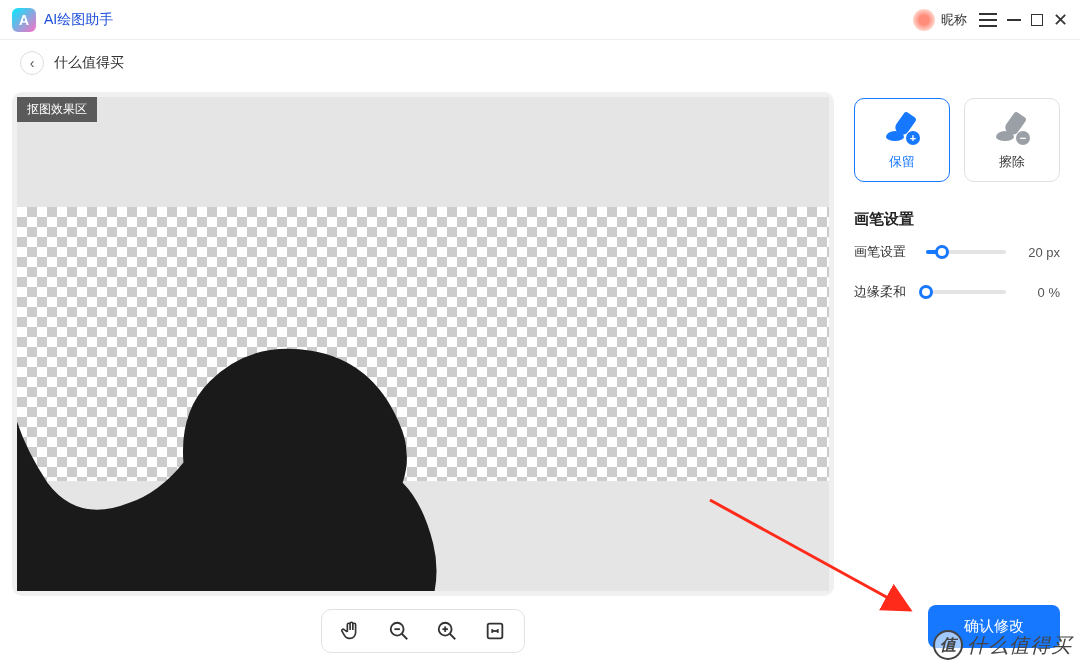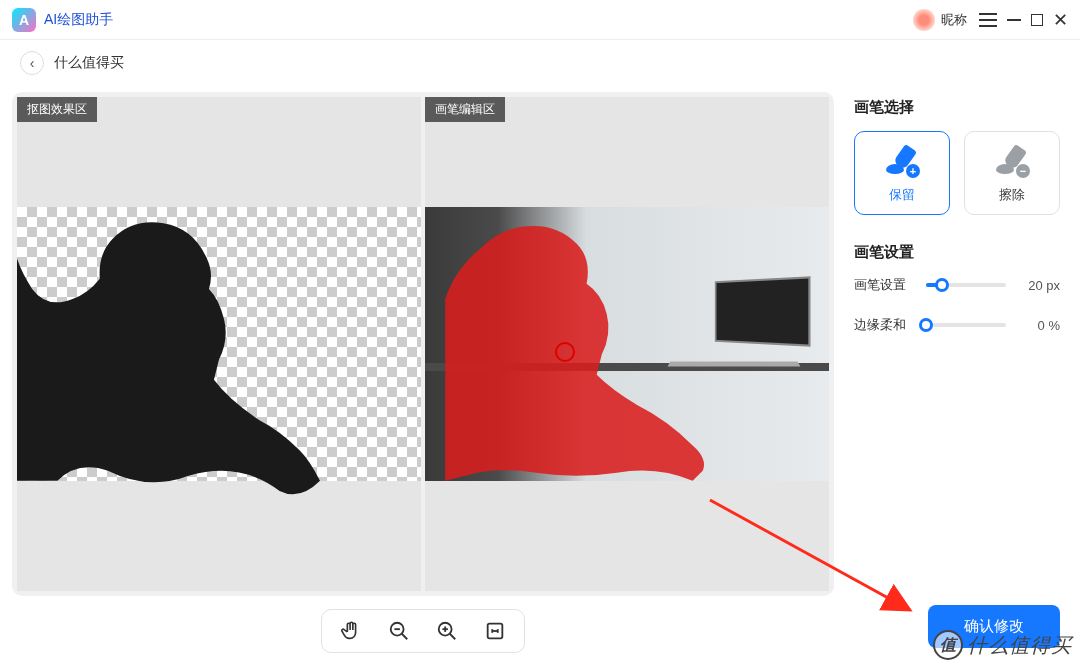--- a/index.html
+++ b/index.html
@@ -118,34 +118,20 @@
 <div class="main">
   <div class="canvas-area">
     <div class="canvas-wrap">
       <div class="panel">
         <div class="panel-tag">抠图效果区</div>
         <div class="checker"></div>
         <svg class="silhouette" viewBox="0 0 400 490" preserveAspectRatio="none">
           <path fill="#1a1a1a" d="M0 160 L0 380 L40 380 Q60 360 90 370 Q130 390 170 375 Q220 360 260 390 Q280 400 300 380 L300 380 Q290 360 280 350 Q260 330 240 320 Q210 300 195 280 L200 260 Q210 240 205 220 Q200 200 190 190 Q195 175 188 160 Q175 130 145 125 Q115 120 95 140 Q80 155 82 180 Q70 195 55 200 Q30 210 15 190 Q5 175 0 160 Z"></path>
         </svg>
       </div>
-      <div class="panel">
-        <div class="panel-tag">画笔编辑区</div>
-        <div class="bgphoto">
-          <div class="desk"></div>
-          <div class="laptop">
-            <div class="laptop-screen"></div>
-            <div class="laptop-base"></div>
-          </div>
-        </div>
-        <svg class="mask-red" viewBox="0 0 400 490" preserveAspectRatio="none">
-          <path fill="#d91e1e" opacity="0.88" d="M20 380 L20 200 Q30 170 55 150 Q75 130 100 128 Q130 125 150 145 Q165 160 160 185 Q175 195 180 215 Q185 235 175 255 L170 275 Q185 290 210 305 Q240 320 265 345 Q280 358 275 370 L265 380 Q230 365 190 372 Q150 378 110 372 Q70 366 40 375 Z"></path>
-        </svg>
-        <div class="brush-cursor"></div>
-      </div>
     </div>
     <div class="toolbar-bottom">
       <div class="tool-group">
         <div class="tool-btn">
           <svg viewBox="0 0 24 24" fill="none" stroke="currentColor" stroke-width="1.8">
               <path d="M8 13V5a1.5 1.5 0 013 0v6V4a1.5 1.5 0 013 0v7V5a1.5 1.5 0 013 0v9a6 6 0 01-6 6h-1a6 6 0 01-5-3l-3-5a1.5 1.5 0 012.5-1.5L8 13"></path>
             </svg>
         </div>
         <div class="tool-btn">
           <svg viewBox="0 0 24 24" fill="none" stroke="currentColor" stroke-width="2">
@@ -168,21 +154,20 @@
               <line x1="9" y1="12" x2="15" y2="12"></line>
               <line x1="9" y1="10" x2="9" y2="14"></line>
               <line x1="15" y1="10" x2="15" y2="14"></line>
             </svg>
         </div>
       </div>
     </div>
   </div>
 
   <div class="sidebar">
-    <div class="side-title">画笔选择</div>
     <div class="brush-options">
       <div class="brush-card active">
         <div class="brush-icon">
           <div class="brush-blob"></div>
             <div class="brush-handle"></div>
           <div class="brush-badge">+</div>
         </div>
         <div class="brush-label">保留</div>
       </div>
       <div class="brush-card">

